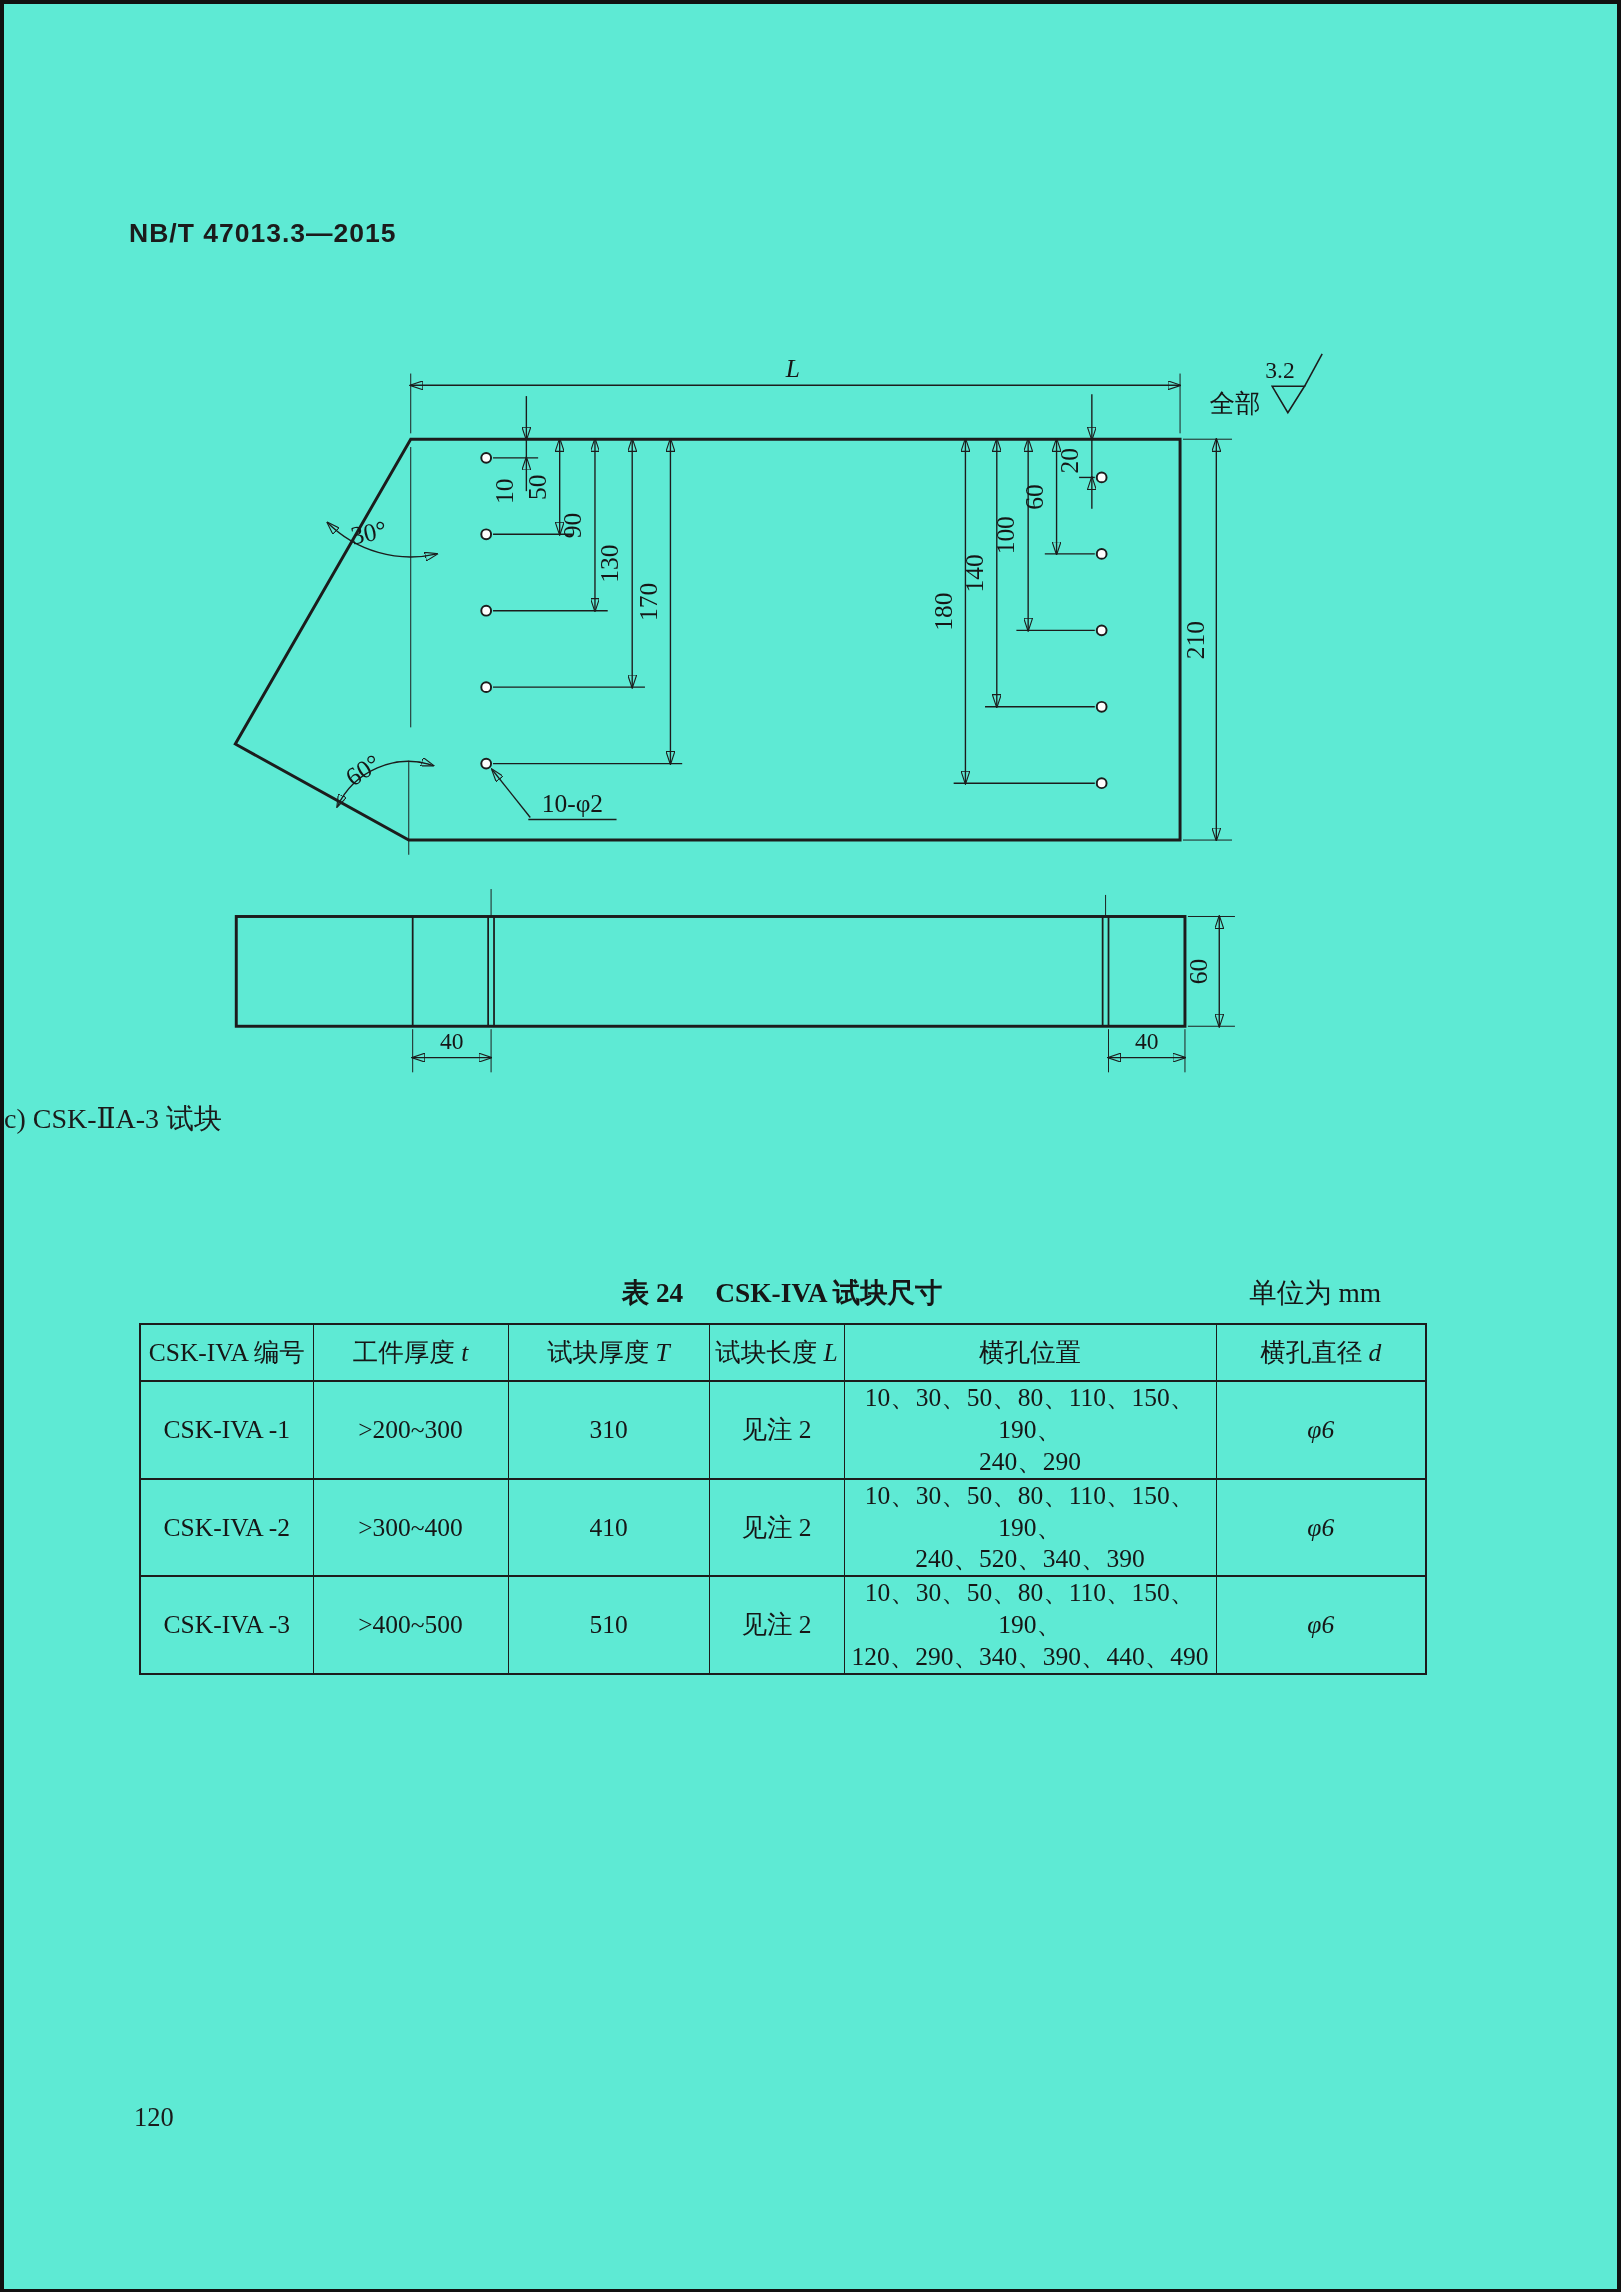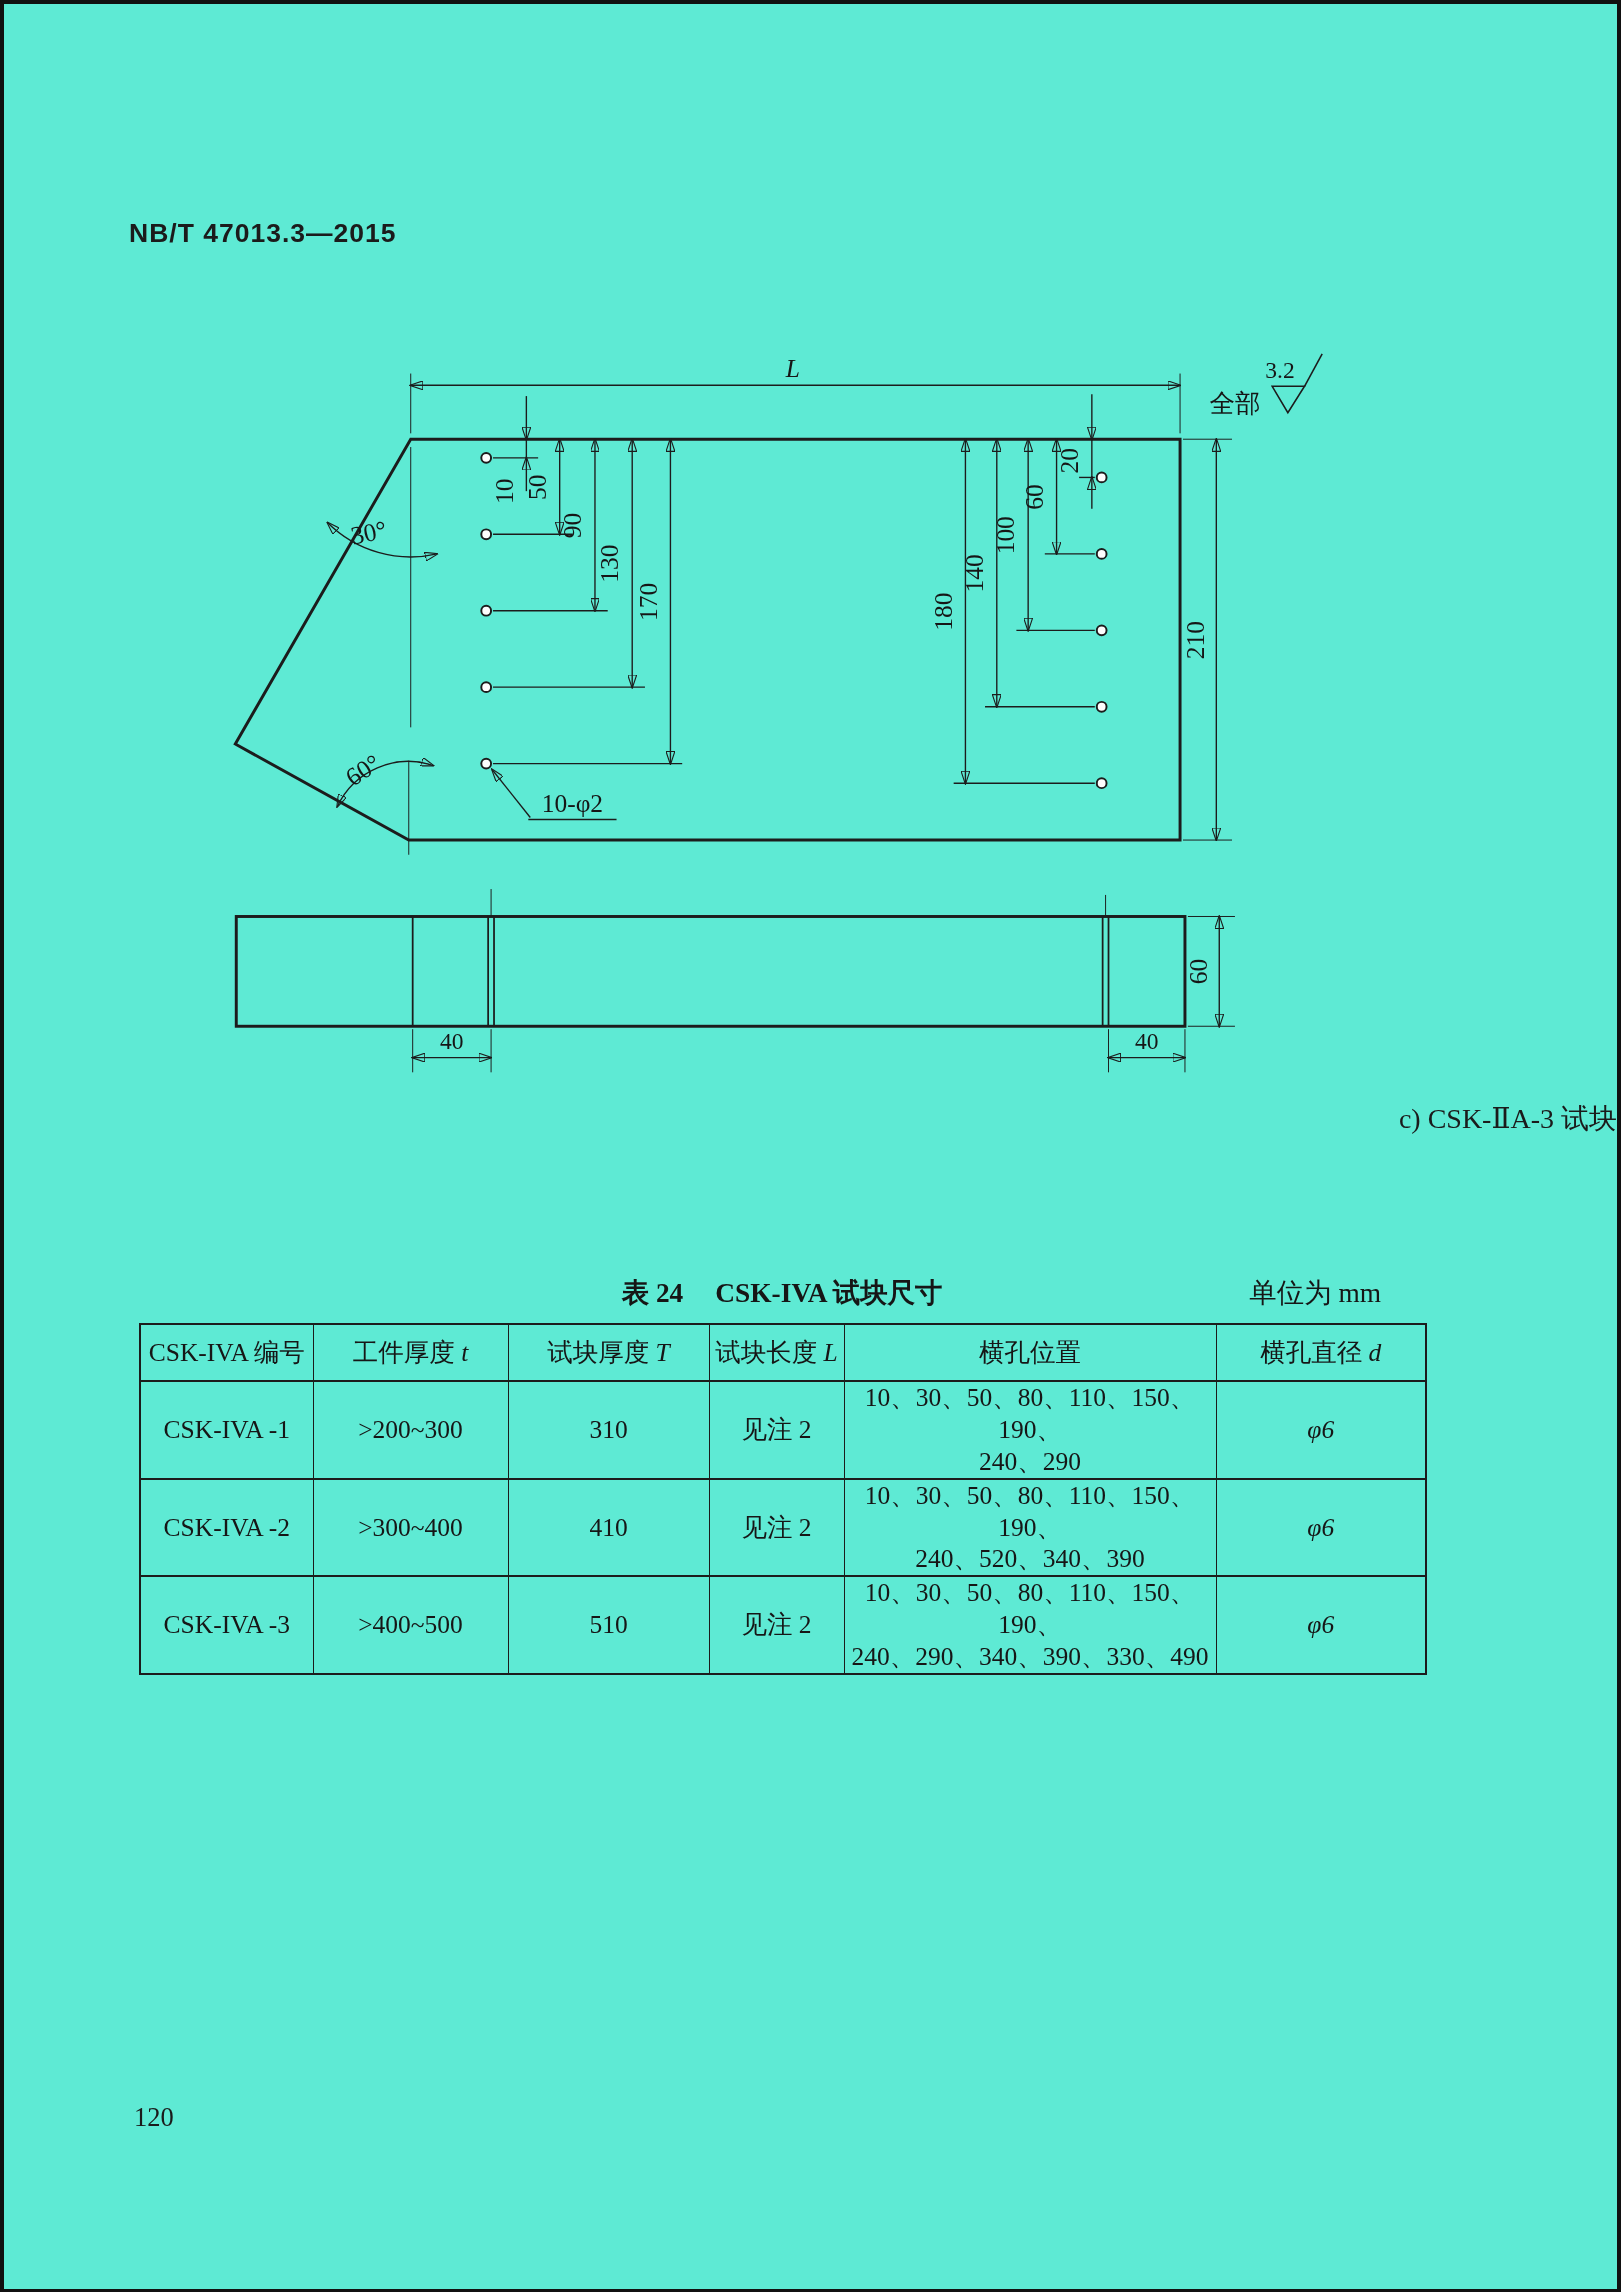--- a/index.html
+++ b/index.html
@@ -17,21 +17,21 @@
     position:absolute;left:125px;top:214px;
     font-family:"Liberation Sans","DejaVu Sans",sans-serif;
     font-weight:600;font-size:26.5px;letter-spacing:1px;color:#1b1b1b;
   }
   .fig-svg{position:absolute;left:0;top:0;width:1621px;height:1235px;}
   .fig-svg line,.fig-svg path,.fig-svg rect{stroke:#1c1c1c;fill:none;}
   .fig-svg circle{stroke:#1c1c1c;fill:#fdfdfd;}
   .fig-svg text{fill:#161616;font-family:"Liberation Serif","DejaVu Serif",serif;font-size:26px;}
   .fig-svg .small{font-size:24px;}
   .fig-svg .it{font-style:italic;}
-  .cap-item{position:absolute;left:0;top:1096px;width:100%;text-align:right;font-size:28px;color:#1b1b1b;}
+  .cap-item{position:absolute;left:0;top:1096px;width:100%;text-align:left;font-size:28px;color:#1b1b1b;}
   .cap-fig{position:absolute;left:0;top:1157px;width:100%;text-align:center;font-size:30px;font-weight:bold;color:#141414;}
   .tbl-titlebar{position:absolute;left:135px;top:1271px;width:1286px;height:33px;font-size:27.4px;}
   .tbl-titlebar .ttl{position:absolute;left:0;width:100%;text-align:center;font-weight:bold;}
   .tbl-titlebar .ttl .pfx{margin-right:32px;}
   .tbl-titlebar .unit{position:absolute;right:44px;top:0;font-weight:normal;}
   table.spec{
     position:absolute;left:135px;top:1319px;width:1286px;
     border-collapse:collapse;table-layout:fixed;
     font-size:25.5px;color:#161616;border-radius:15px;
   }
@@ -259,21 +259,21 @@
         </td>
         <td class="phi">φ6</td>
       </tr>
       <tr class="r">
         <td>CSK-IVA -3</td>
         <td>&gt;400~500</td>
         <td>510</td>
         <td>见注 2</td>
         <td>
           <div>10、30、50、80、110、150、190、</div>
-            <div>240、290、340、390、330、490</div>
+            <div>120、290、340、390、440、490</div>
         </td>
         <td class="phi">φ6</td>
       </tr>
     </tbody>
   </table>
 
   <div class="pageno">120</div>
 </div>
 
 

